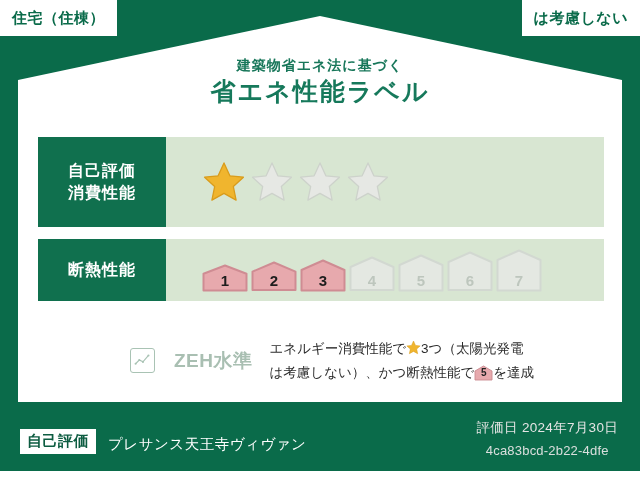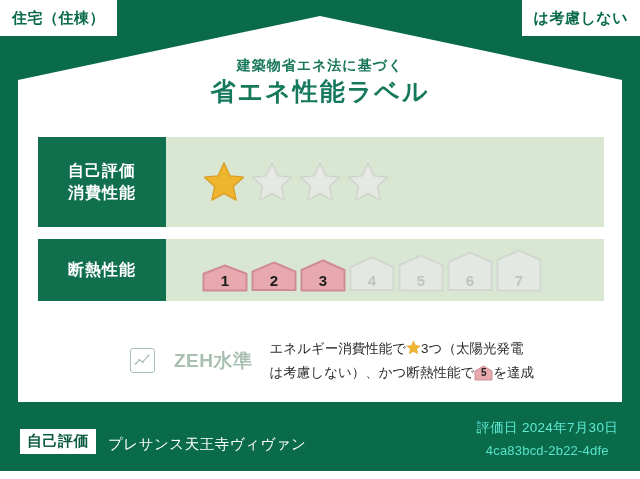--- a/index.html
+++ b/index.html
@@ -193,21 +193,21 @@
     color: #ffffff;
     font-size: 14.5px;
     margin-left: 12px;
     letter-spacing: 0.5px;
   }
   .footer-right {
     position: absolute;
     right: 22px;
     bottom: 13px;
     text-align: center;
-    color: #5eead4;
+    color: #e5e5e5;
   }
   .eval-date { font-size: 13.5px; letter-spacing: 0.3px; }
   .eval-id {
     font-size: 13px;
     margin-top: 6px;
     letter-spacing: 0.2px;
     opacity: 0.95;
   }
 </style>
 </head>

